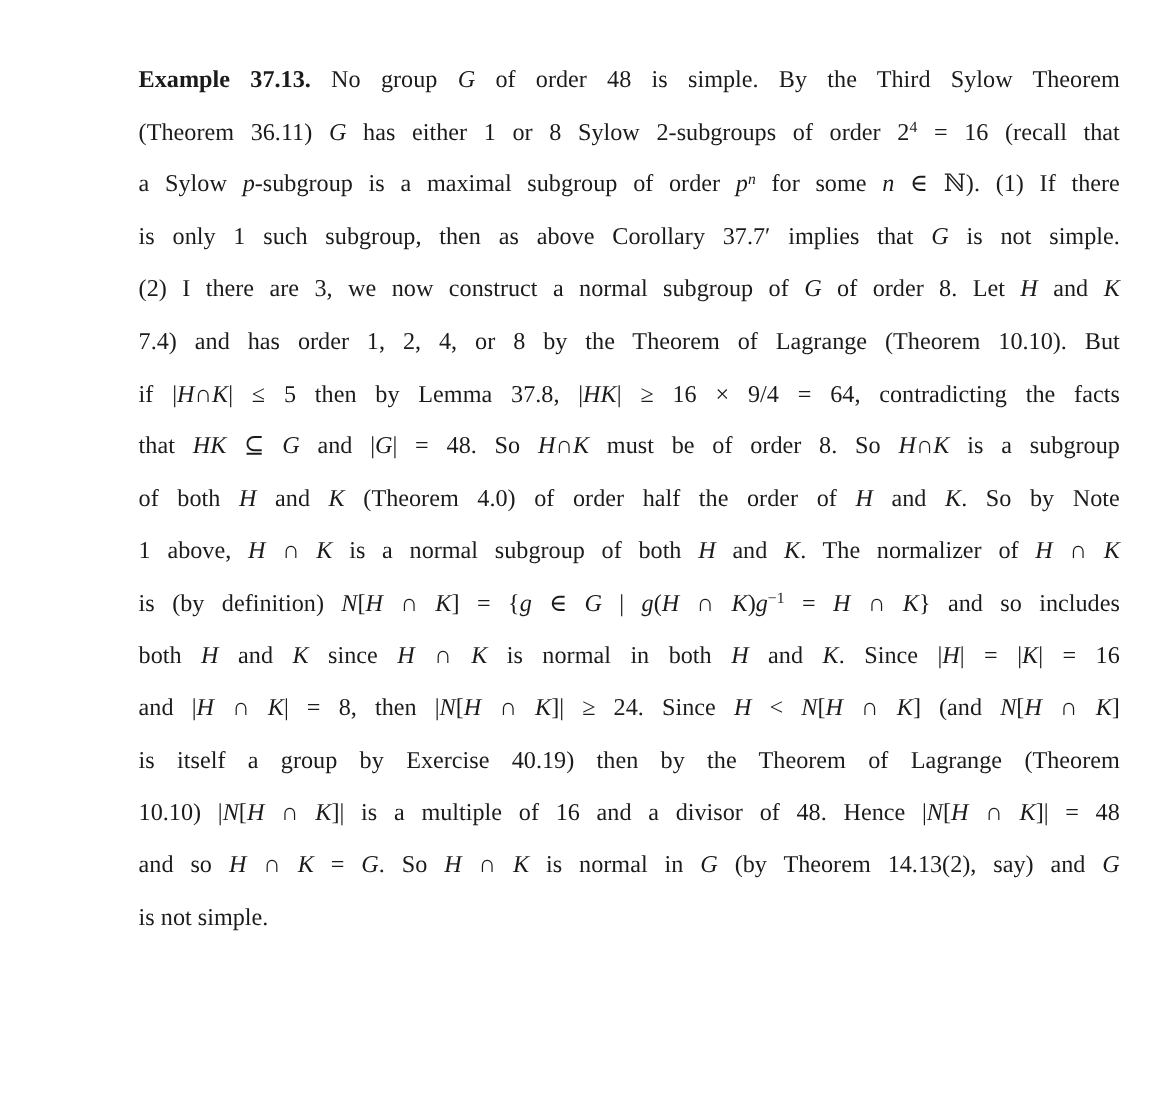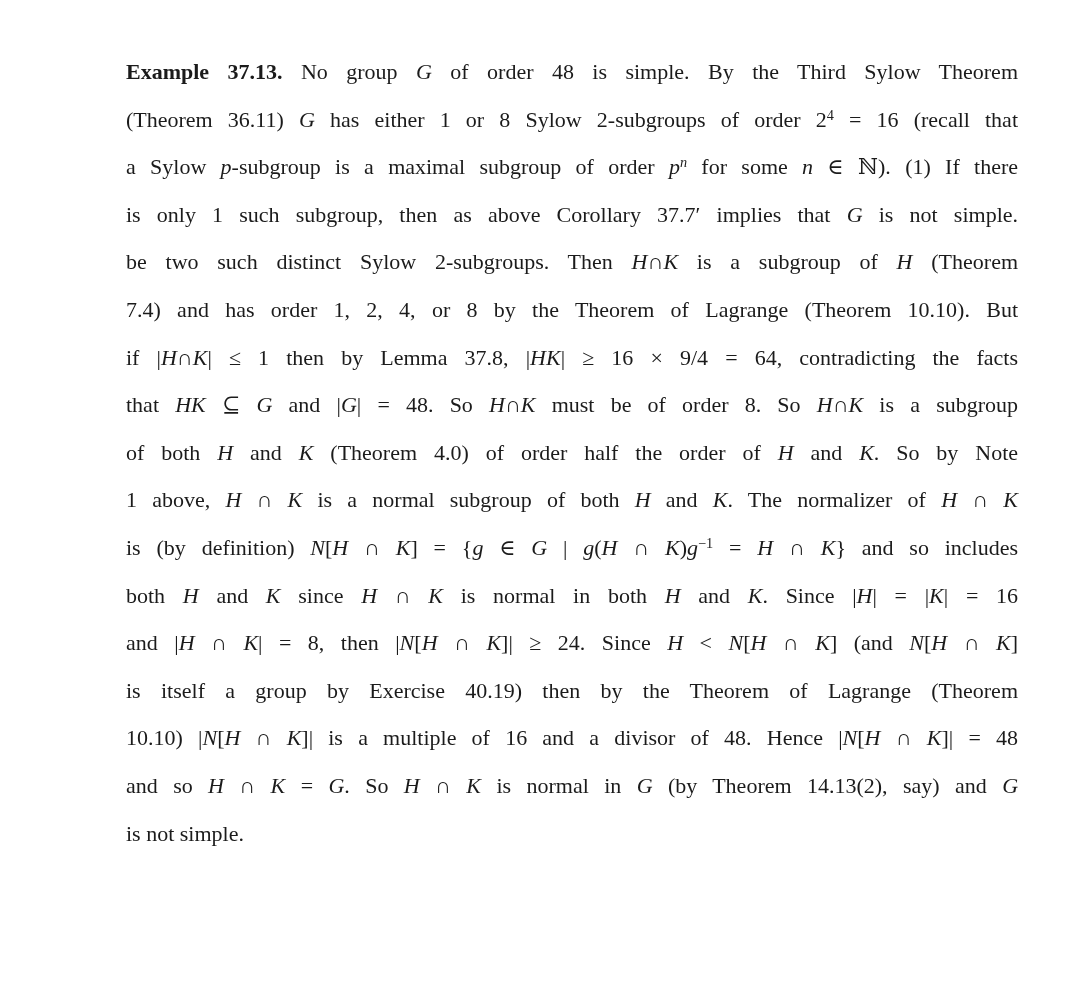--- a/index.html
+++ b/index.html
@@ -45,23 +45,23 @@
 </head>
 <body>
 
 <div class="page">
   <div class="paragraph">
 
   <div class="line"><span class="seg b">Example 37.13.</span><span class="seg"> No group </span><span class="seg i">G</span><span class="seg"> of order 48 is simple. By the Third Sylow Theorem</span></div>
       <div class="line"><span class="seg">(Theorem 36.11) </span><span class="seg i">G</span><span class="seg"> has either 1 or 8 Sylow 2-subgroups of order 2</span><span class="seg sup">4</span><span class="seg"> = 16 (recall that</span></div>
       <div class="line"><span class="seg">a Sylow </span><span class="seg i">p</span><span class="seg">-subgroup is a maximal subgroup of order </span><span class="seg i">p</span><span class="seg sup i">n</span><span class="seg"> for some </span><span class="seg i">n</span><span class="seg"> ∈ ℕ). (1) If there</span></div>
       <div class="line"><span class="seg">is only 1 such subgroup, then as above Corollary 37.7′ implies that </span><span class="seg i">G</span><span class="seg"> is not simple.</span></div>
-      <div class="line"><span class="seg">be two such distinct Sylow 2-subgroups. Then </span><span class="seg i">H</span><span class="seg">∩</span><span class="seg i">K</span><span class="seg"> is a subgroup of </span><span class="seg i">H</span><span class="seg"> (Theorem</span></div>
+      <div class="line"><span class="seg">(2) I there are 3, we now construct a normal subgroup of </span><span class="seg i">G</span><span class="seg"> of order 8. Let </span><span class="seg i">H</span><span class="seg"> and </span><span class="seg i">K</span></div>
       <div class="line"><span class="seg">7.4) and has order 1, 2, 4, or 8 by the Theorem of Lagrange (Theorem 10.10). But</span></div>
-      <div class="line"><span class="seg">if |</span><span class="seg i">H</span><span class="seg">∩</span><span class="seg i">K</span><span class="seg">| ≤ 1 then by Lemma 37.8, |</span><span class="seg i">HK</span><span class="seg">| ≥ 16 × 9/4 = 64, contradicting the facts</span></div>
+      <div class="line"><span class="seg">if |</span><span class="seg i">H</span><span class="seg">∩</span><span class="seg i">K</span><span class="seg">| ≤ 5 then by Lemma 37.8, |</span><span class="seg i">HK</span><span class="seg">| ≥ 16 × 9/4 = 64, contradicting the facts</span></div>
       <div class="line"><span class="seg">that </span><span class="seg i">HK</span><span class="seg"> ⊆ </span><span class="seg i">G</span><span class="seg"> and |</span><span class="seg i">G</span><span class="seg">| = 48. So </span><span class="seg i">H</span><span class="seg">∩</span><span class="seg i">K</span><span class="seg"> must be of order 8. So </span><span class="seg i">H</span><span class="seg">∩</span><span class="seg i">K</span><span class="seg"> is a subgroup</span></div>
       <div class="line"><span class="seg">of both </span><span class="seg i">H</span><span class="seg"> and </span><span class="seg i">K</span><span class="seg"> (Theorem 4.0) of order half the order of </span><span class="seg i">H</span><span class="seg"> and </span><span class="seg i">K</span><span class="seg">. So by Note</span></div>
       <div class="line"><span class="seg">1 above, </span><span class="seg i">H</span><span class="seg"> ∩ </span><span class="seg i">K</span><span class="seg"> is a normal subgroup of both </span><span class="seg i">H</span><span class="seg"> and </span><span class="seg i">K</span><span class="seg">. The normalizer of </span><span class="seg i">H</span><span class="seg"> ∩ </span><span class="seg i">K</span></div>
       <div class="line"><span class="seg">is (by definition) </span><span class="seg i">N</span><span class="seg">[</span><span class="seg i">H</span><span class="seg"> ∩ </span><span class="seg i">K</span><span class="seg">] = {</span><span class="seg i">g</span><span class="seg"> ∈ </span><span class="seg i">G</span><span class="seg"> | </span><span class="seg i">g</span><span class="seg">(</span><span class="seg i">H</span><span class="seg"> ∩ </span><span class="seg i">K</span><span class="seg">)</span><span class="seg i">g</span><span class="seg sup">−1</span><span class="seg"> = </span><span class="seg i">H</span><span class="seg"> ∩ </span><span class="seg i">K</span><span class="seg">} and so includes</span></div>
       <div class="line"><span class="seg">both </span><span class="seg i">H</span><span class="seg"> and </span><span class="seg i">K</span><span class="seg"> since </span><span class="seg i">H</span><span class="seg"> ∩ </span><span class="seg i">K</span><span class="seg"> is normal in both </span><span class="seg i">H</span><span class="seg"> and </span><span class="seg i">K</span><span class="seg">. Since |</span><span class="seg i">H</span><span class="seg">| = |</span><span class="seg i">K</span><span class="seg">| = 16</span></div>
       <div class="line"><span class="seg">and |</span><span class="seg i">H</span><span class="seg"> ∩ </span><span class="seg i">K</span><span class="seg">| = 8, then |</span><span class="seg i">N</span><span class="seg">[</span><span class="seg i">H</span><span class="seg"> ∩ </span><span class="seg i">K</span><span class="seg">]| ≥ 24. Since </span><span class="seg i">H</span><span class="seg"> &lt; </span><span class="seg i">N</span><span class="seg">[</span><span class="seg i">H</span><span class="seg"> ∩ </span><span class="seg i">K</span><span class="seg">] (and </span><span class="seg i">N</span><span class="seg">[</span><span class="seg i">H</span><span class="seg"> ∩ </span><span class="seg i">K</span><span class="seg">]</span></div>
       <div class="line"><span class="seg">is itself a group by Exercise 40.19) then by the Theorem of Lagrange (Theorem</span></div>
       <div class="line"><span class="seg">10.10) |</span><span class="seg i">N</span><span class="seg">[</span><span class="seg i">H</span><span class="seg"> ∩ </span><span class="seg i">K</span><span class="seg">]| is a multiple of 16 and a divisor of 48. Hence |</span><span class="seg i">N</span><span class="seg">[</span><span class="seg i">H</span><span class="seg"> ∩ </span><span class="seg i">K</span><span class="seg">]| = 48</span></div>
       <div class="line"><span class="seg">and so </span><span class="seg i">H</span><span class="seg"> ∩ </span><span class="seg i">K</span><span class="seg"> = </span><span class="seg i">G</span><span class="seg">. So </span><span class="seg i">H</span><span class="seg"> ∩ </span><span class="seg i">K</span><span class="seg"> is normal in </span><span class="seg i">G</span><span class="seg"> (by Theorem 14.13(2), say) and </span><span class="seg i">G</span></div>
       <div class="line"><span class="seg">is not simple.</span></div>

